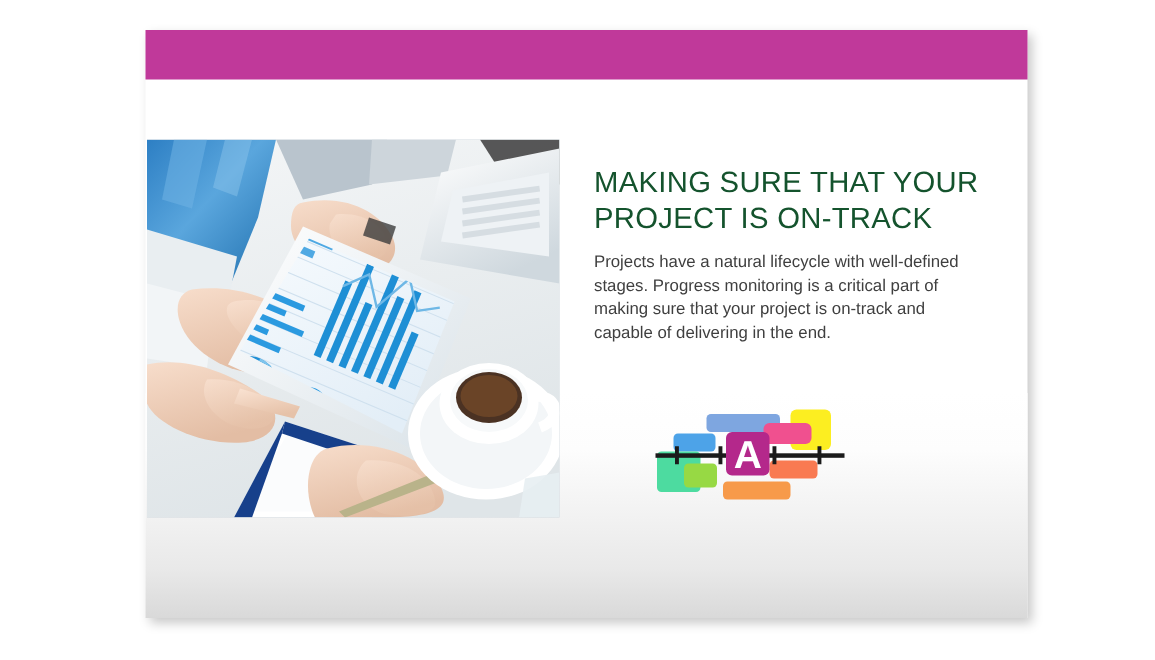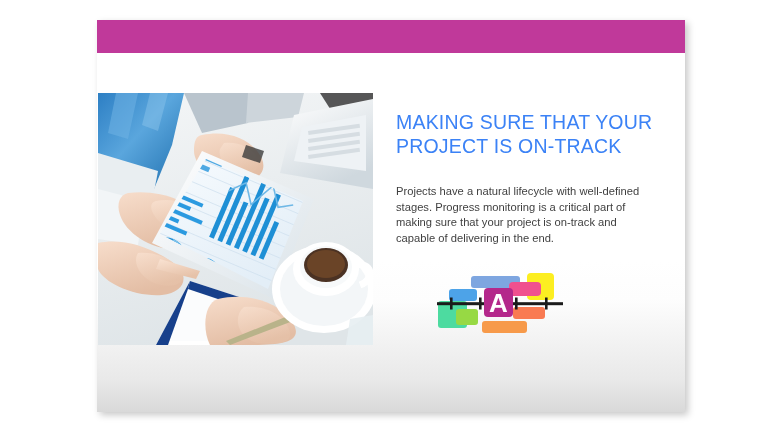--- a/index.html
+++ b/index.html
@@ -61,28 +61,28 @@
   
   #text-column {
     position: absolute;
     left: 299px;
     top: 90px;
     width: 258px;
   }
   #slide-title {
     font-size: 19.5px;
     line-height: 24px;
-    color: #3b82f6;
+    color: #14532d;
     letter-spacing: 0.2px;
     margin: 0;
     font-weight: normal;
     white-space: pre-line;
   }
   #slide-body {
-    margin: 26px 0 0 0;
+    margin: 10px 0 0 0;
     font-size: 11.2px;
     line-height: 15.6px;
     color: #3f3f3f;
   }
 
   
   #gantt-icon {
     position: absolute;
     left: 338px;
     top: 243px;

